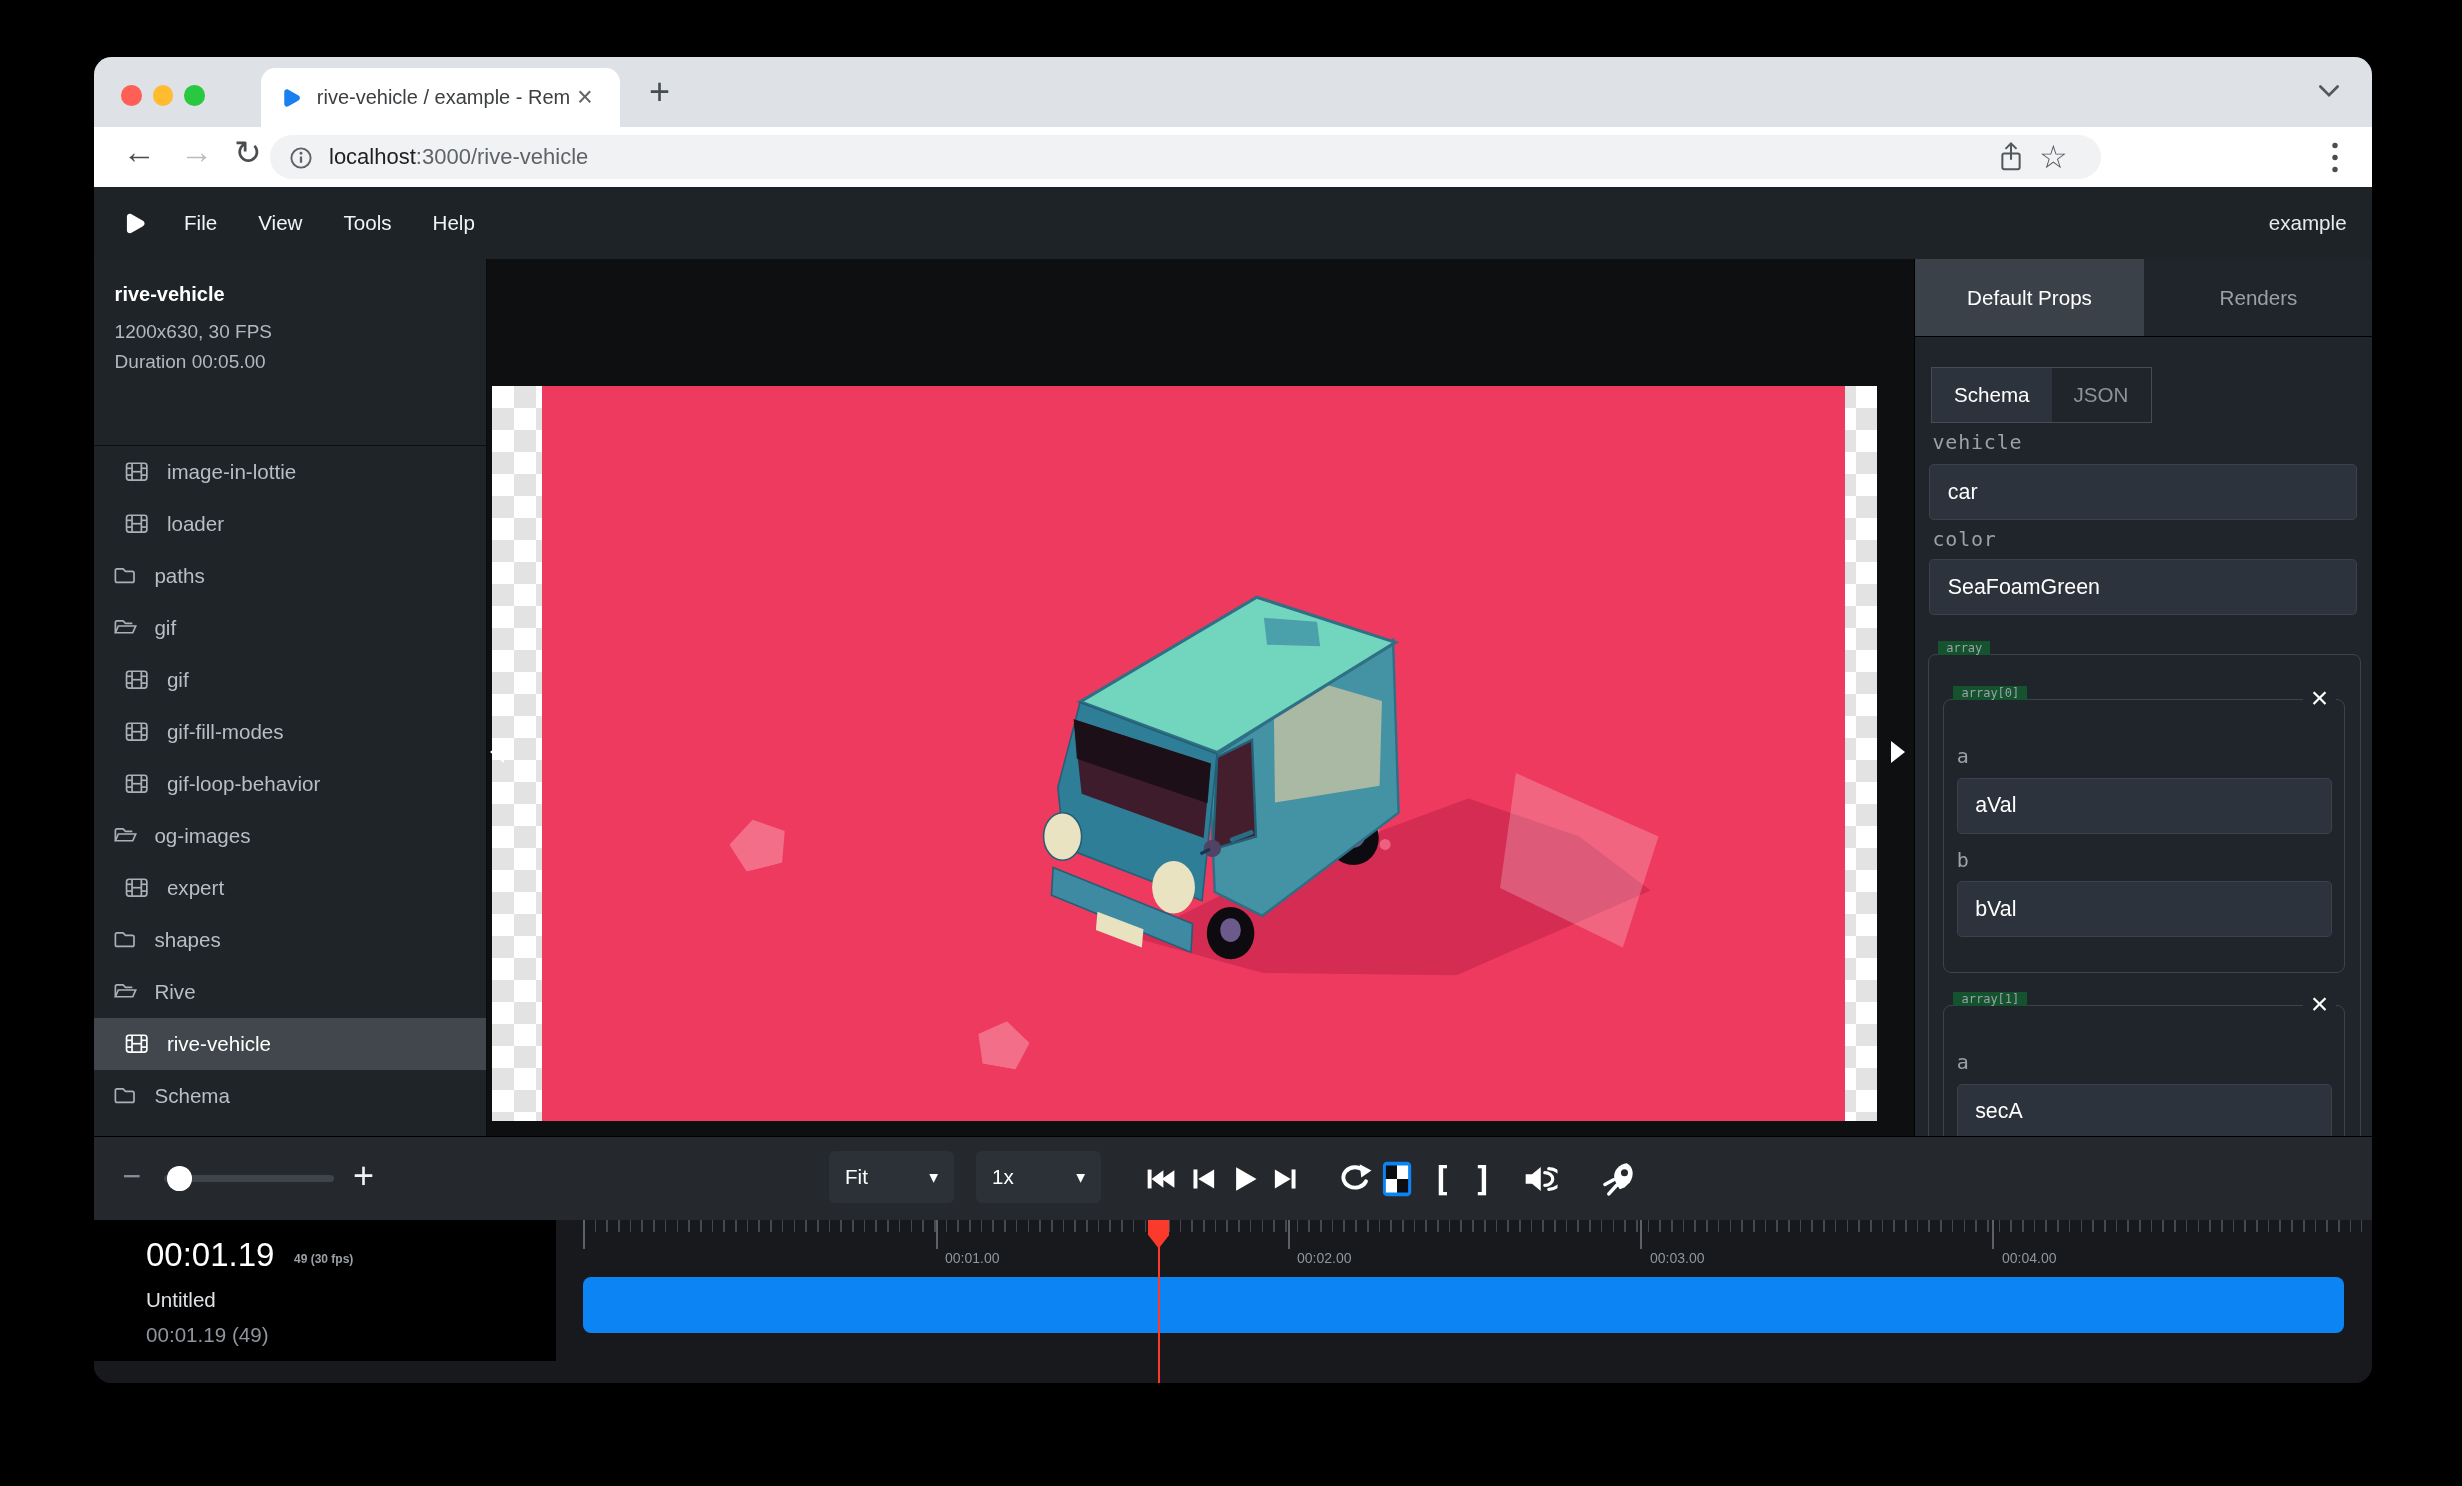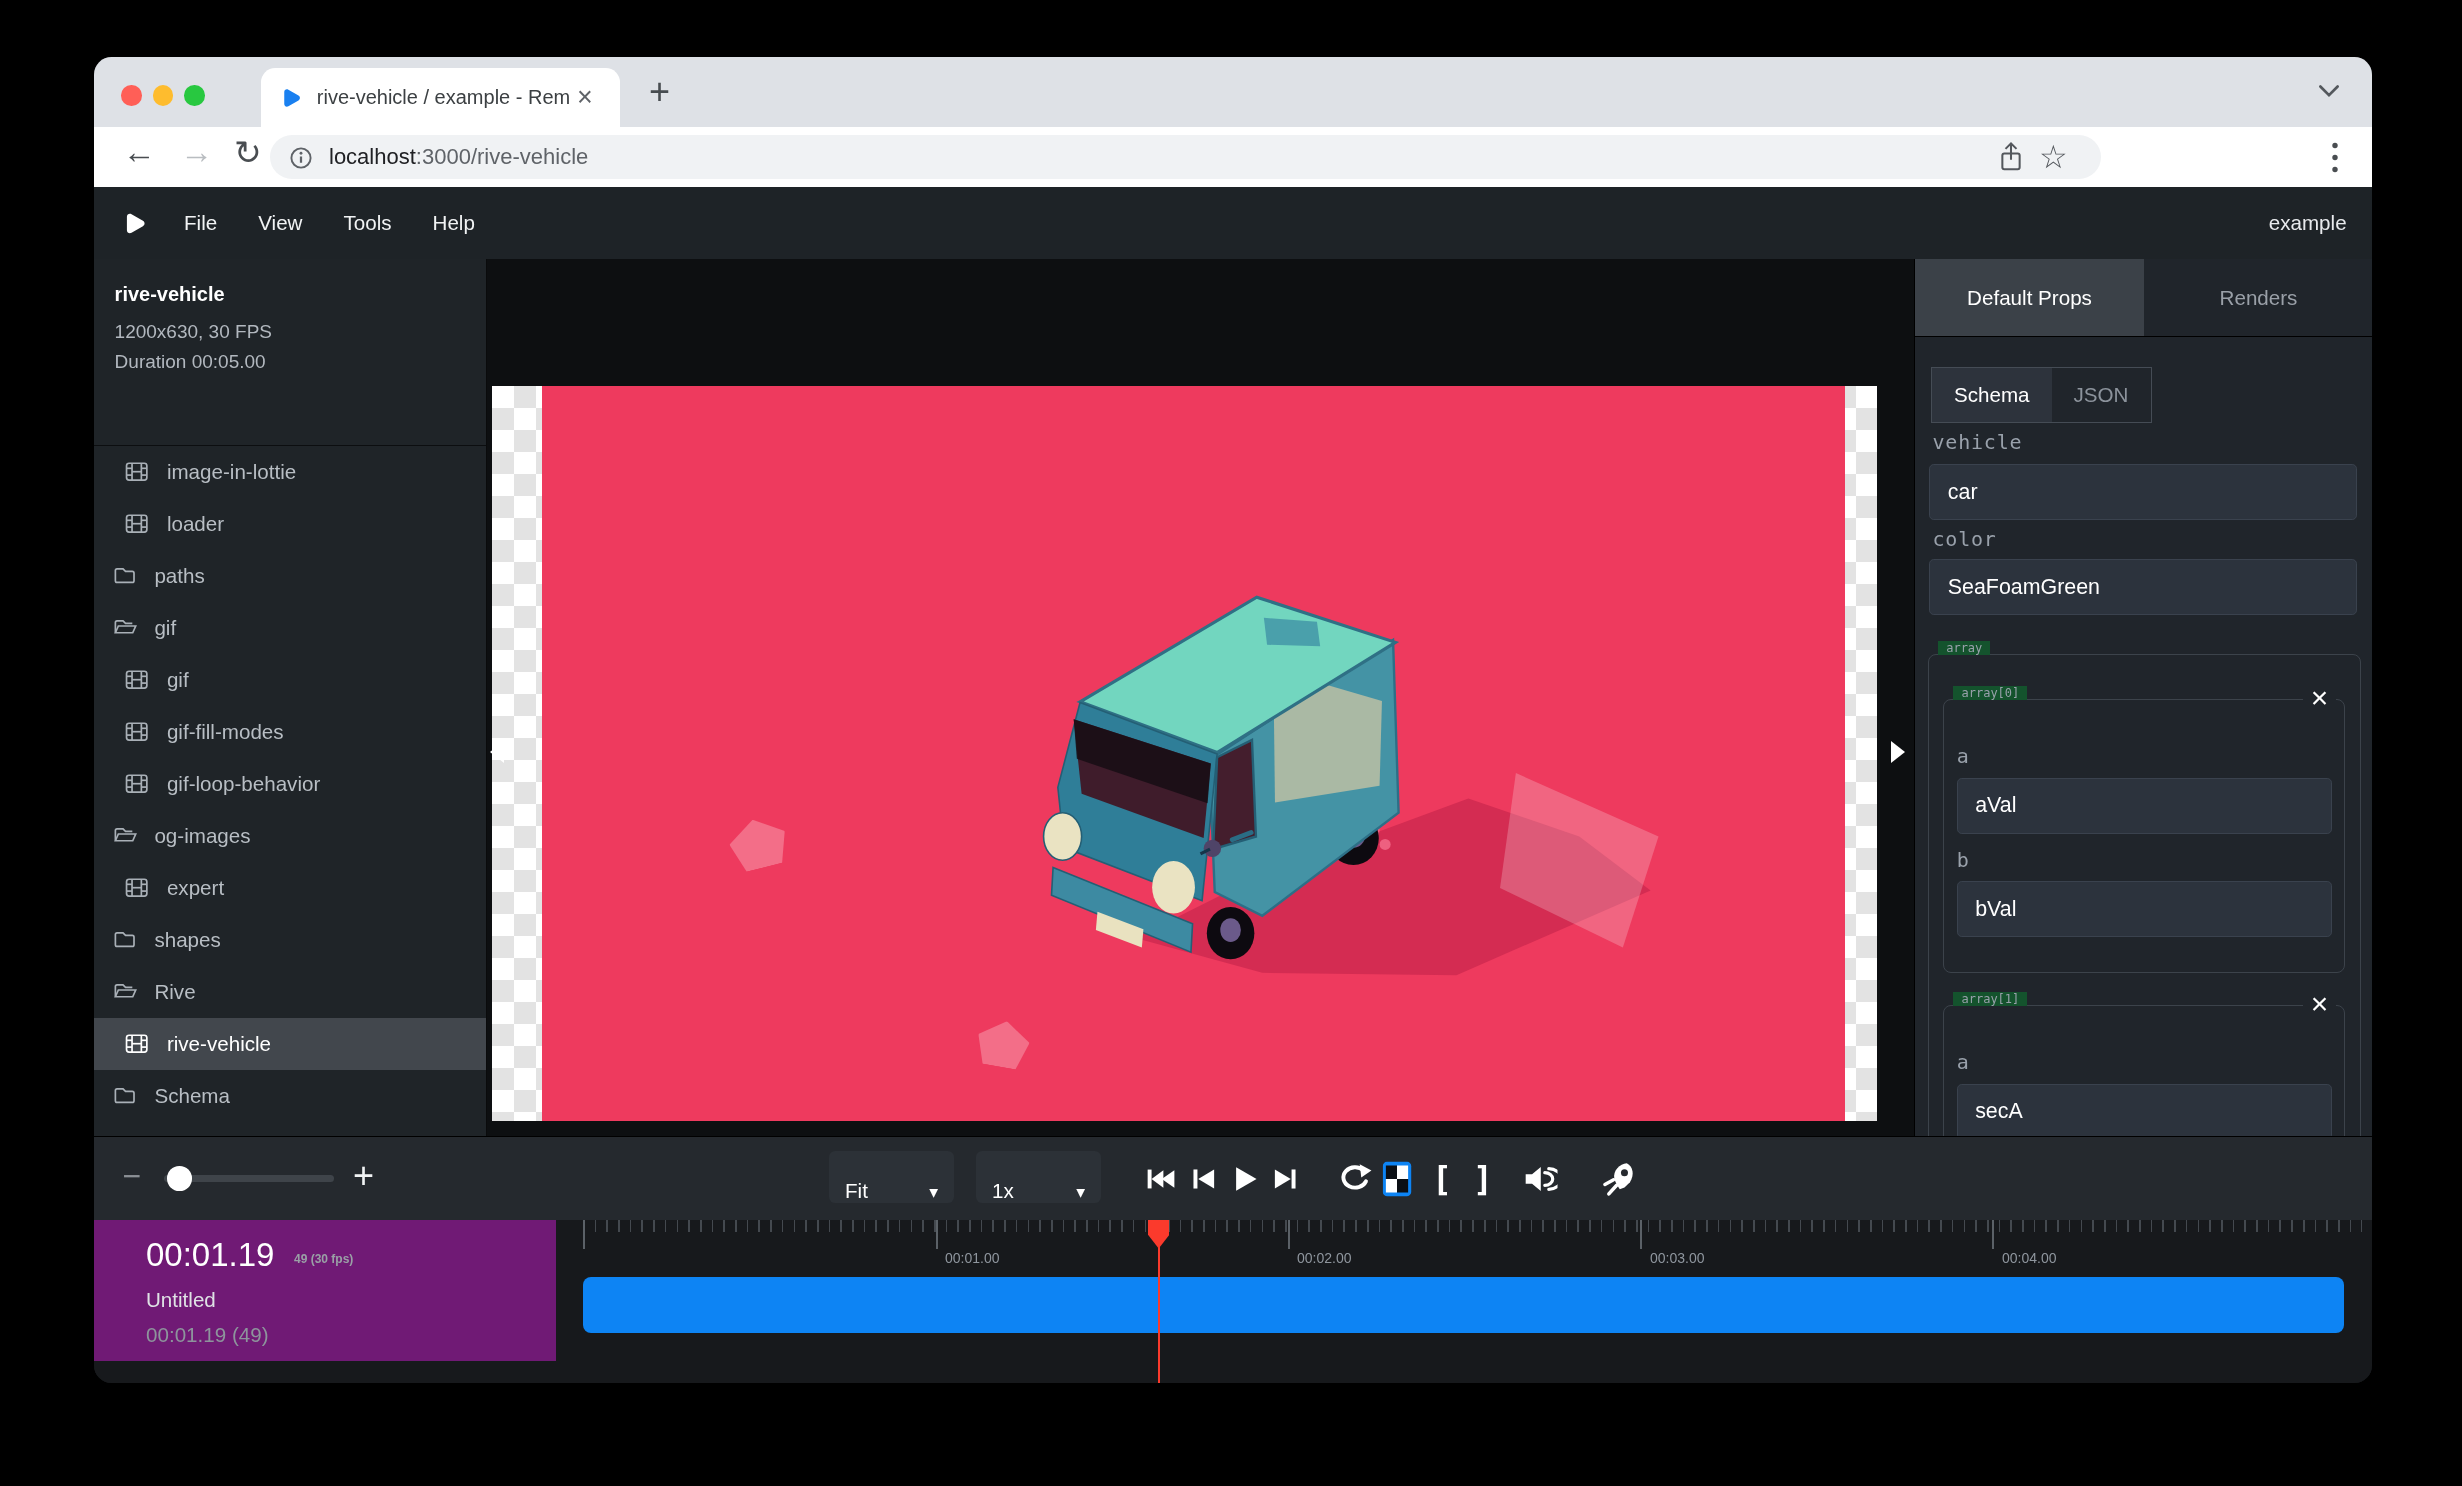--- a/index.html
+++ b/index.html
@@ -90,29 +90,29 @@
   .fs-x { position:absolute; top:-17.5px; right:8px; background:#20252b; padding:0 8px; color:#fff; font-size:30px; line-height:1; }
   .ilabel { font-size:20px; color:#99a1ab; margin-bottom:9.5px; }
   .ifield { width:100%; height:56px; background:#2c333d; border:1.6px solid #3a424e; border-radius:4.8px; color:#fff; font-size:21.4px; padding:0 17.5px; margin-bottom:14.3px; font-family:"Liberation Sans",sans-serif; }
 
   
   .playerbar { position:relative; height:84px; background:#25292e; border-top:1.6px solid #000; }
   .zminus { position:absolute; left:28.6px; top:20.6px; font-size:32px; color:#8b9095; }
   .ztrack { position:absolute; left:70px; top:38px; width:170px; height:7.1px; border-radius:4px; background:#3f444a; }
   .zthumb { position:absolute; left:73px; top:29px; width:24.6px; height:24.6px; border-radius:50%; background:#fff; }
   .zplus { position:absolute; left:259px; top:17.5px; font-size:36px; color:#f1f3f4; font-weight:300; }
-  .dd { position:absolute; top:14.3px; width:125px; height:52px; background:#2c3137; border-radius:6.3px; display:flex; align-items:flex-end; justify-content:space-between; padding:0 16px; color:#fff; font-size:20.6px; }
+  .dd { position:absolute; top:14.3px; width:125px; height:52px; background:#2c3137; border-radius:6.3px; display:flex; align-items:center; justify-content:space-between; padding:0 16px; color:#fff; font-size:20.6px; }
   .dd-fit { left:735px; } .dd-speed { left:882px; }
   .caret { font-size:17.5px; }
   .tico { position:absolute; top:50%; transform:translate(-50%,-50%); display:flex; align-items:center; justify-content:center; }
   .bracket { font-size:33px; font-weight:bold; color:#fff; font-family:"DejaVu Sans Mono",monospace; }
 
   
   .timeline { position:relative; height:179px; background:#17191c; }
-  .tl-left { position:absolute; left:0; top:0; width:462px; height:141px; background:#701a75; }
+  .tl-left { position:absolute; left:0; top:0; width:462px; height:141px; background:#000000; }
   .tl-time { position:absolute; left:52px; top:16px; font-size:33px; color:#fff; }
   .tl-frame { position:absolute; left:200px; top:32px; font-size:12px; color:#9aa0a6;font-weight:bold; }
   .tl-name { position:absolute; left:52px; top:68px; font-size:20.6px; color:#dfe2e5; }
   .tl-range { position:absolute; left:52px; top:103px; font-size:20.6px; color:#8d949c; }
   .ticks { position:absolute; left:489px; top:0; width:1779px; height:12px;
            background-image:repeating-linear-gradient(to right,#44494f 0,#44494f 1.6px,transparent 1.6px,transparent 11.7px); }
   .sectick { position:absolute; top:0; width:1.6px; height:28.6px; background:#5b6167; }
   .seclabel { position:absolute; top:30px; font-size:14px; color:#8f969e; }
   .bluebar { position:absolute; left:489px; top:57px; width:1761px; height:56px; background:#0d84f4; border-radius:8px; }
   .ph-line { position:absolute; left:1064px; top:0; width:2.4px; height:179px; background:#fb3a2c; z-index:5; }

